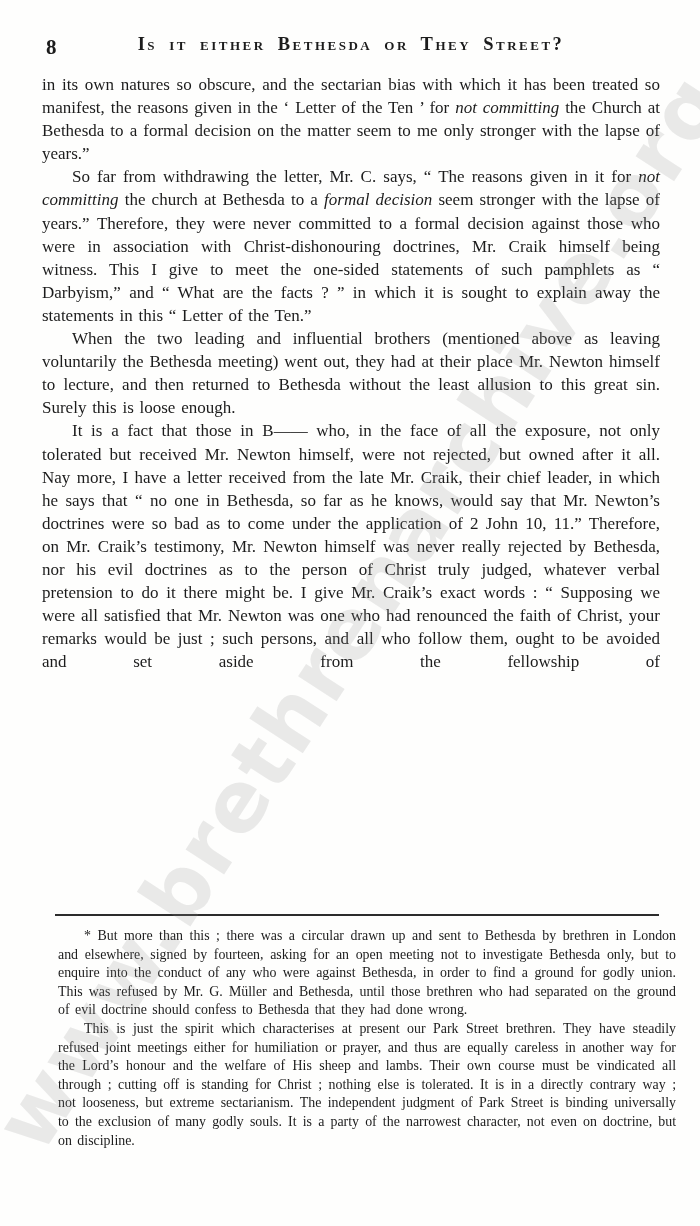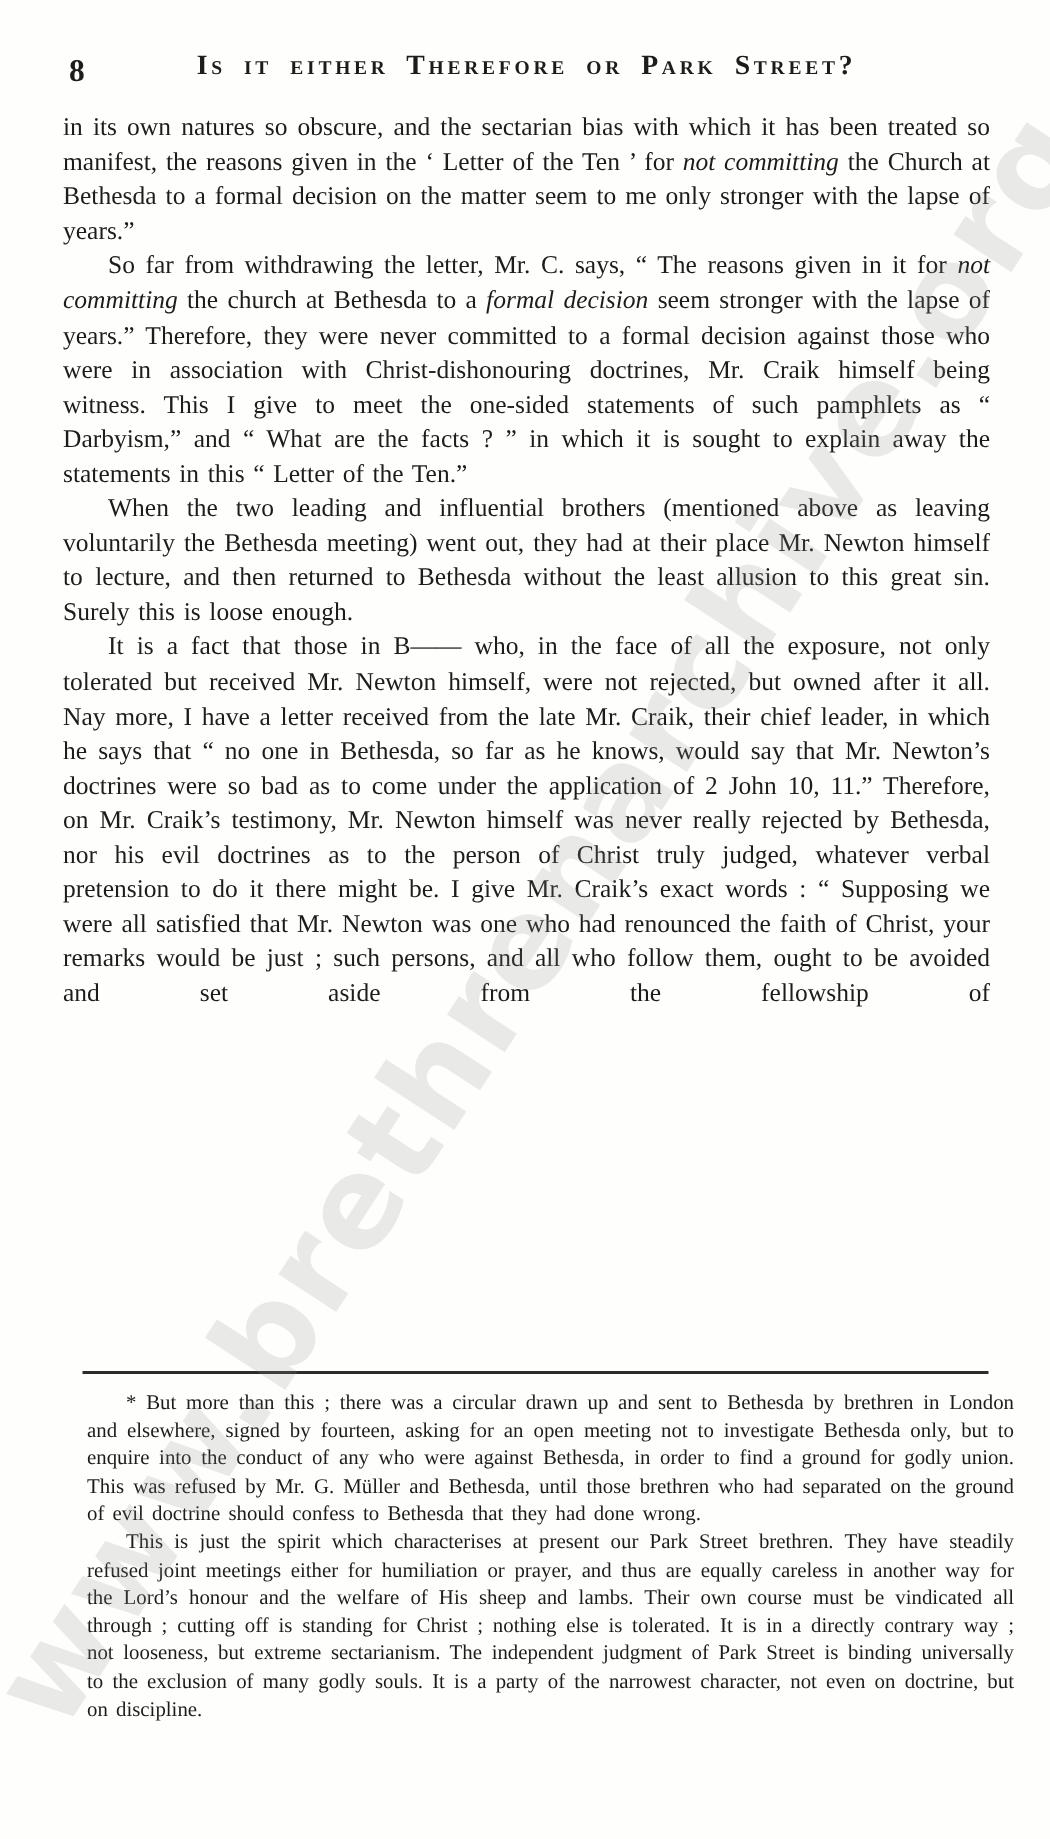--- a/index.html
+++ b/index.html
@@ -72,21 +72,21 @@
 </style>
 </head>
 <body>
 
 <div class="page">
 
   <div class="watermark">www.brethrenarchive.org</div>
 
   <div class="header">
     <span class="page-number">8</span>
-    <div class="running-title">Is it either Therefore or Park Street?</div>
+    <div class="running-title">Is it either Bethesda or They Street?</div>
   </div>
 
   <div class="body-text" id="body-text">
       <p class="no-indent"><span>in its own natures so obscure, and the sectarian bias with which it has been treated so manifest, the reasons given in the ‘ Letter of the Ten ’ for </span><span class="it">not committing</span><span> the Church at Bethesda to a formal decision on the matter seem to me only stronger with the lapse of years.”</span></p>
       <p><span>So far from withdrawing the letter, Mr. C. says, “ The reasons given in it for </span><span class="it">not committing</span><span> the church at Bethesda to a </span><span class="it">formal decision</span><span> seem stronger with the lapse of years.”  Therefore, they were never committed to a formal decision against those who were in association with Christ-dishonouring doctrines, Mr. Craik himself being witness. This I give to meet the one-sided statements of such pamphlets as “ Darbyism,” and “ What are the facts ? ” in which it is sought to explain away the statements in this “ Letter of the Ten.”</span></p>
       <p><span>When the two leading and influential brothers (mentioned above as leaving voluntarily the Bethesda meeting) went out, they had at their place Mr. Newton himself to lecture, and then returned to Bethesda without the least allusion to this great sin.  Surely this is loose enough.</span></p>
       <p class="justify-last"><span>It is a fact that those in B—— who, in the face of all the exposure, not only tolerated but received Mr. Newton himself, were not rejected, but owned after it all.  Nay more, I have a letter received from the late Mr. Craik, their chief leader, in which he says that “ no one in Bethesda, so far as he knows, would say that Mr. Newton’s doctrines were so bad as to come under the application of 2 John 10, 11.”  Therefore, on Mr. Craik’s testimony, Mr. Newton himself was never really rejected by Bethesda, nor his evil doctrines as to the person of Christ truly judged, whatever verbal pretension to do it there might be.  I give Mr. Craik’s exact words : “ Supposing we were all satisfied that Mr. Newton was one who had renounced the faith of Christ, your remarks would be just ; such persons, and all who follow them, ought to be avoided and set aside from the fellowship of</span></p>
     </div>
 
   <div class="footnote-rule"></div>

